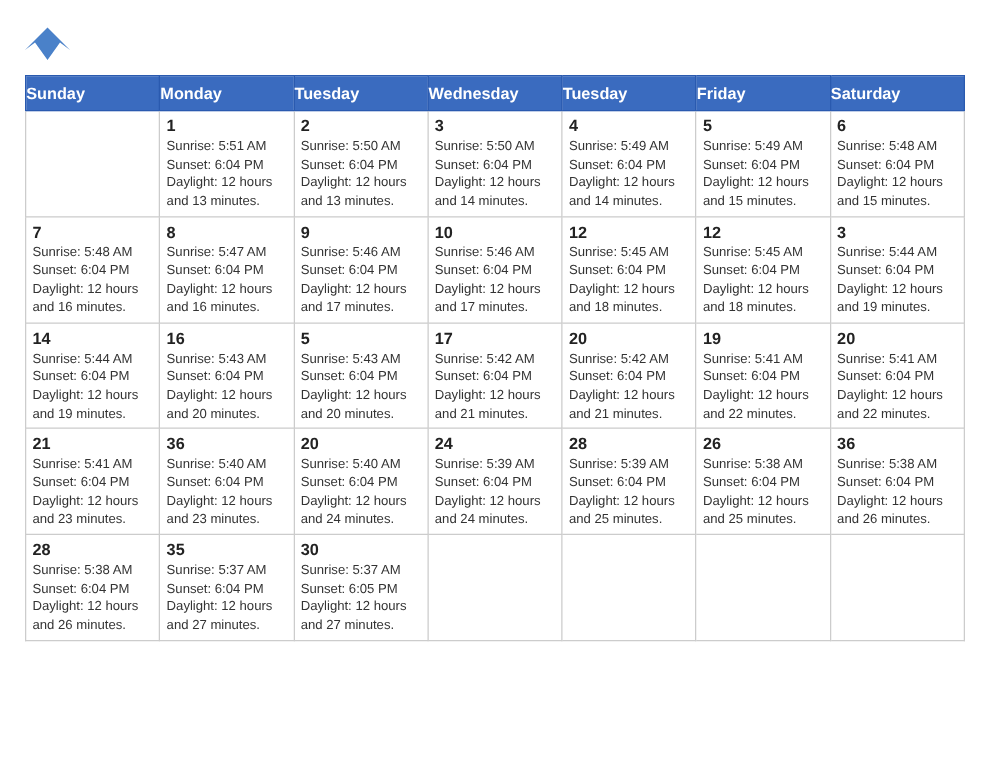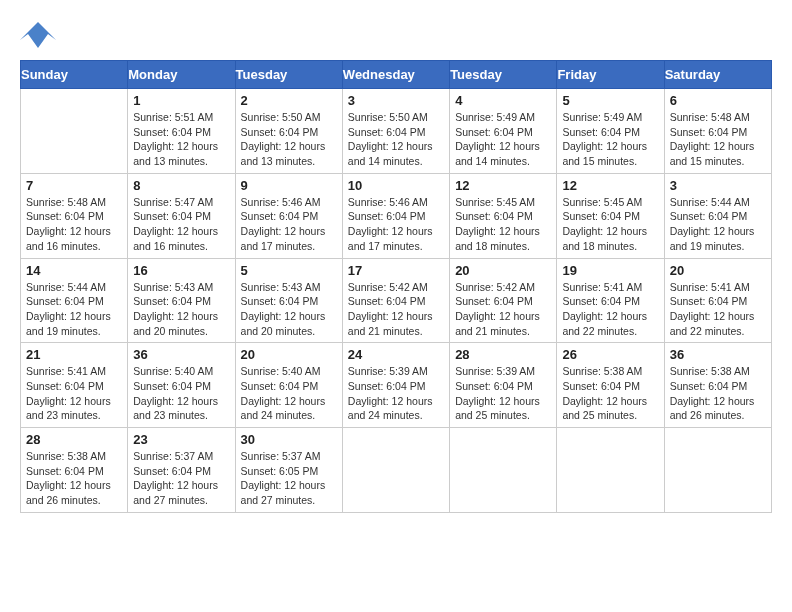--- a/index.html
+++ b/index.html
@@ -234,21 +234,21 @@
           <span class="day-num">36</span>
           <div class="day-info">Sunrise: 5:38 AM<br>Sunset: 6:04 PM<br>Daylight: 12 hours and 26 minutes.</div>
         </td>
       </tr>
       <tr class="week-row">
         <td>
           <span class="day-num">28</span>
           <div class="day-info">Sunrise: 5:38 AM<br>Sunset: 6:04 PM<br>Daylight: 12 hours and 26 minutes.</div>
         </td>
         <td>
-          <span class="day-num">23</span>
+          <span class="day-num">35</span>
           <div class="day-info">Sunrise: 5:37 AM<br>Sunset: 6:04 PM<br>Daylight: 12 hours and 27 minutes.</div>
         </td>
         <td>
           <span class="day-num">30</span>
           <div class="day-info">Sunrise: 5:37 AM<br>Sunset: 6:05 PM<br>Daylight: 12 hours and 27 minutes.</div>
         </td>
         <td class="empty"></td>
         <td class="empty"></td>
         <td class="empty"></td>
         <td class="empty"></td>

